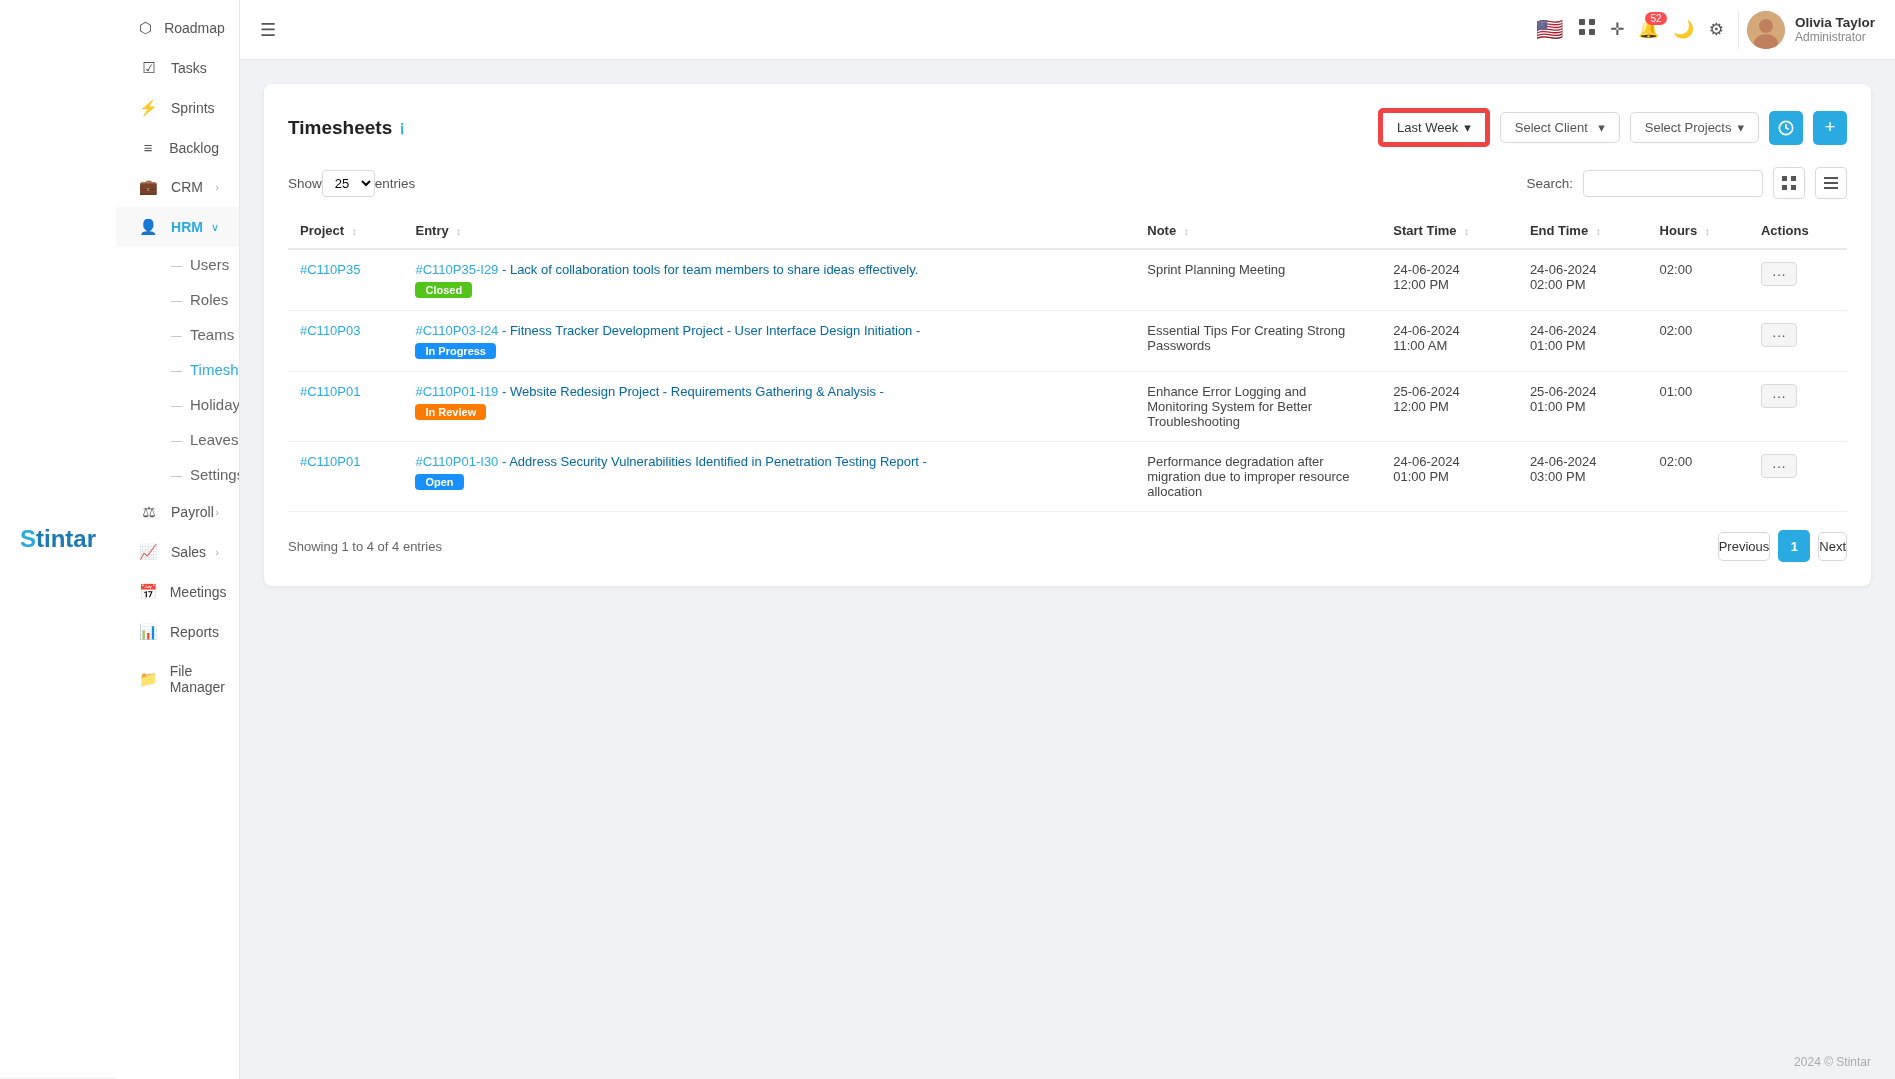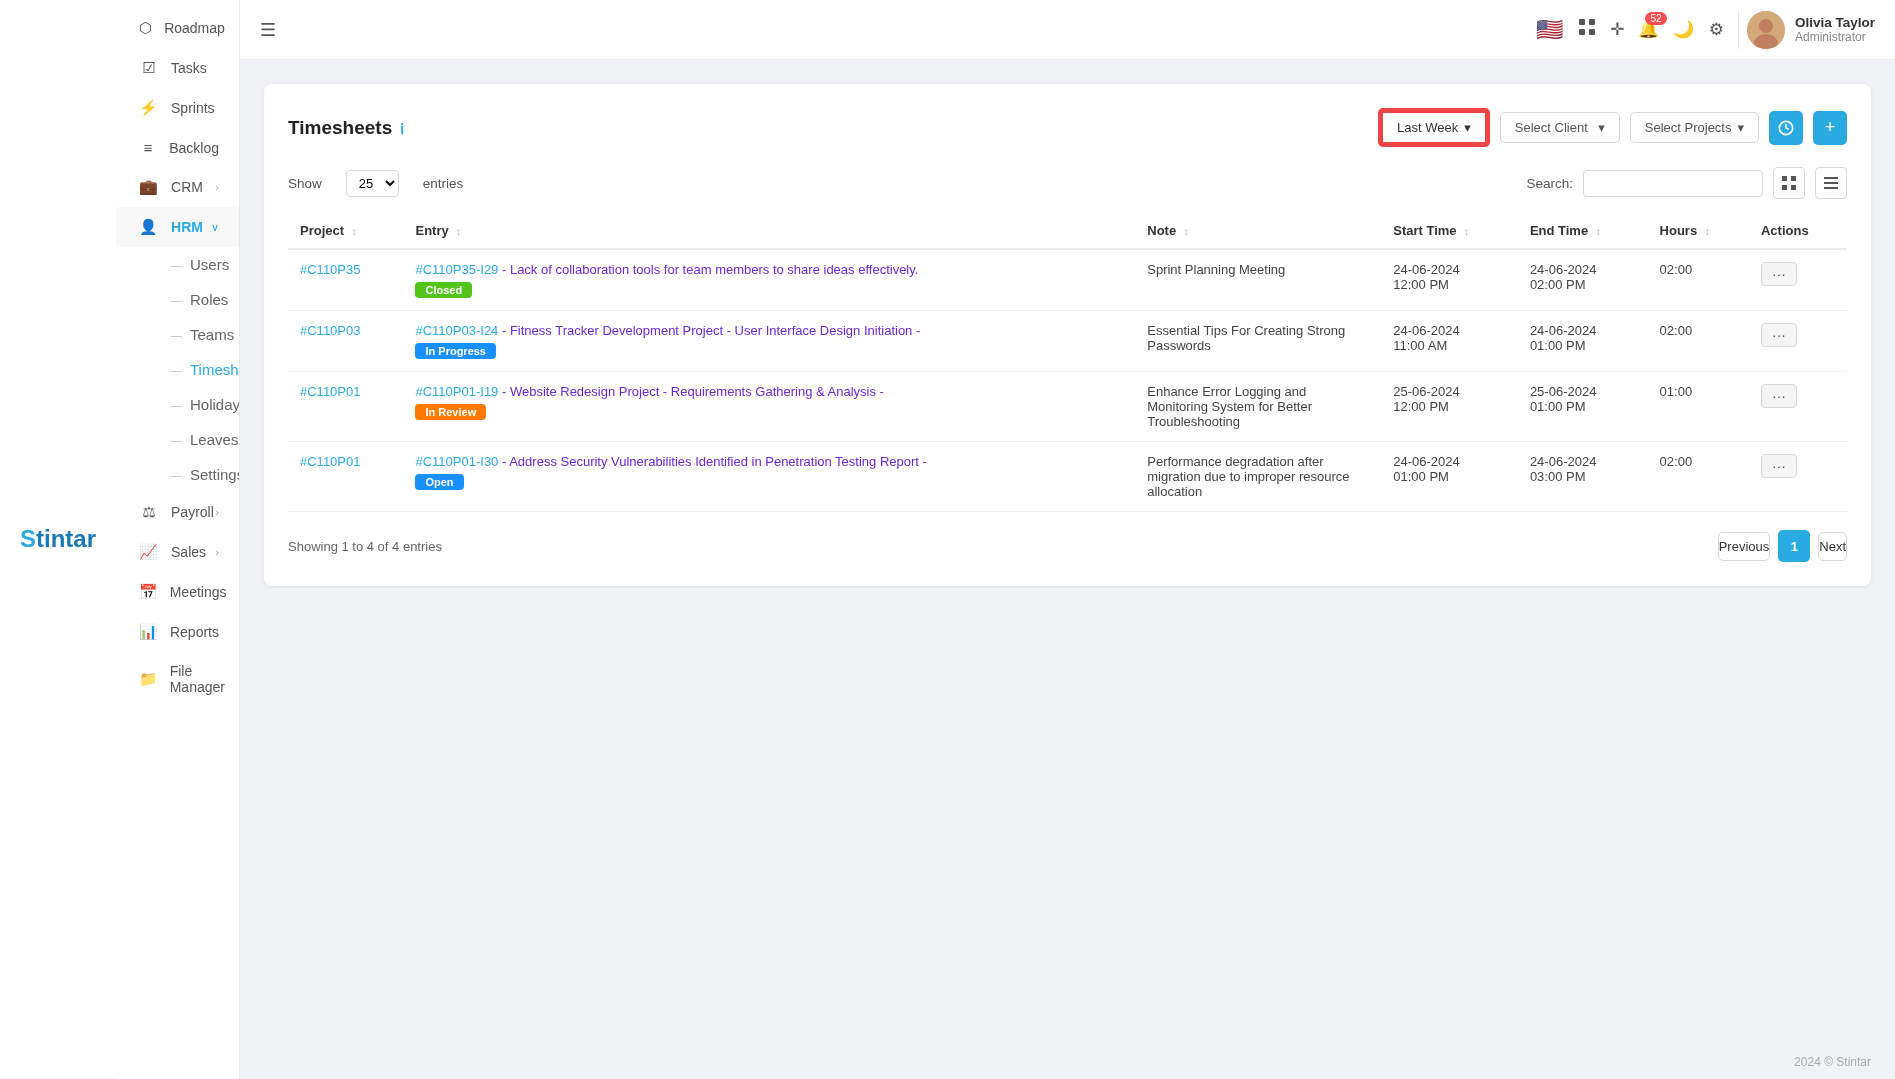--- a/index.html
+++ b/index.html
@@ -136,21 +136,21 @@
       cursor: pointer;
     }
 
     
     .table-controls {
       display: flex;
       align-items: center;
       justify-content: space-between;
       margin-bottom: 14px;
     }
-    .show-entries { display: flex; align-items: center; gap: 24px; font-size: 13.5px; color: #555; }
+    .show-entries { display: flex; align-items: center; gap: 0; font-size: 13.5px; color: #555; }
     .entries-select {
       border: 1px solid #d9d9d9;
       border-radius: 4px;
       padding: 4px 8px;
       font-size: 13px;
       background: #fff;
       cursor: pointer;
     }
     .search-area { display: flex; align-items: center; gap: 10px; }
     .search-label { font-size: 13.5px; color: #555; }
@@ -182,21 +182,21 @@
       font-weight: 600;
       color: #333;
       white-space: nowrap;
     }
     thead th .sort-icon { color: #aaa; font-size: 10px; margin-left: 4px; }
     tbody tr { border-bottom: 1px solid #f0f0f0; }
     tbody td { padding: 12px 12px; font-size: 13px; color: #444; vertical-align: top; }
 
     .project-link { color: #29abe2; text-decoration: none; font-weight: 500; white-space: nowrap; }
     .entry-link { color: #29abe2; text-decoration: none; font-weight: 500; }
-    .entry-text { color: #6d28d9; }
+    .entry-text { color: #0369a1; }
     .badge {
       display: inline-block;
       padding: 2px 10px;
       border-radius: 4px;
       font-size: 11px;
       font-weight: 600;
       margin-top: 5px;
     }
     .badge-closed { background: #52c41a; color: #fff; }
     .badge-inprogress { background: #1890ff; color: #fff; }

